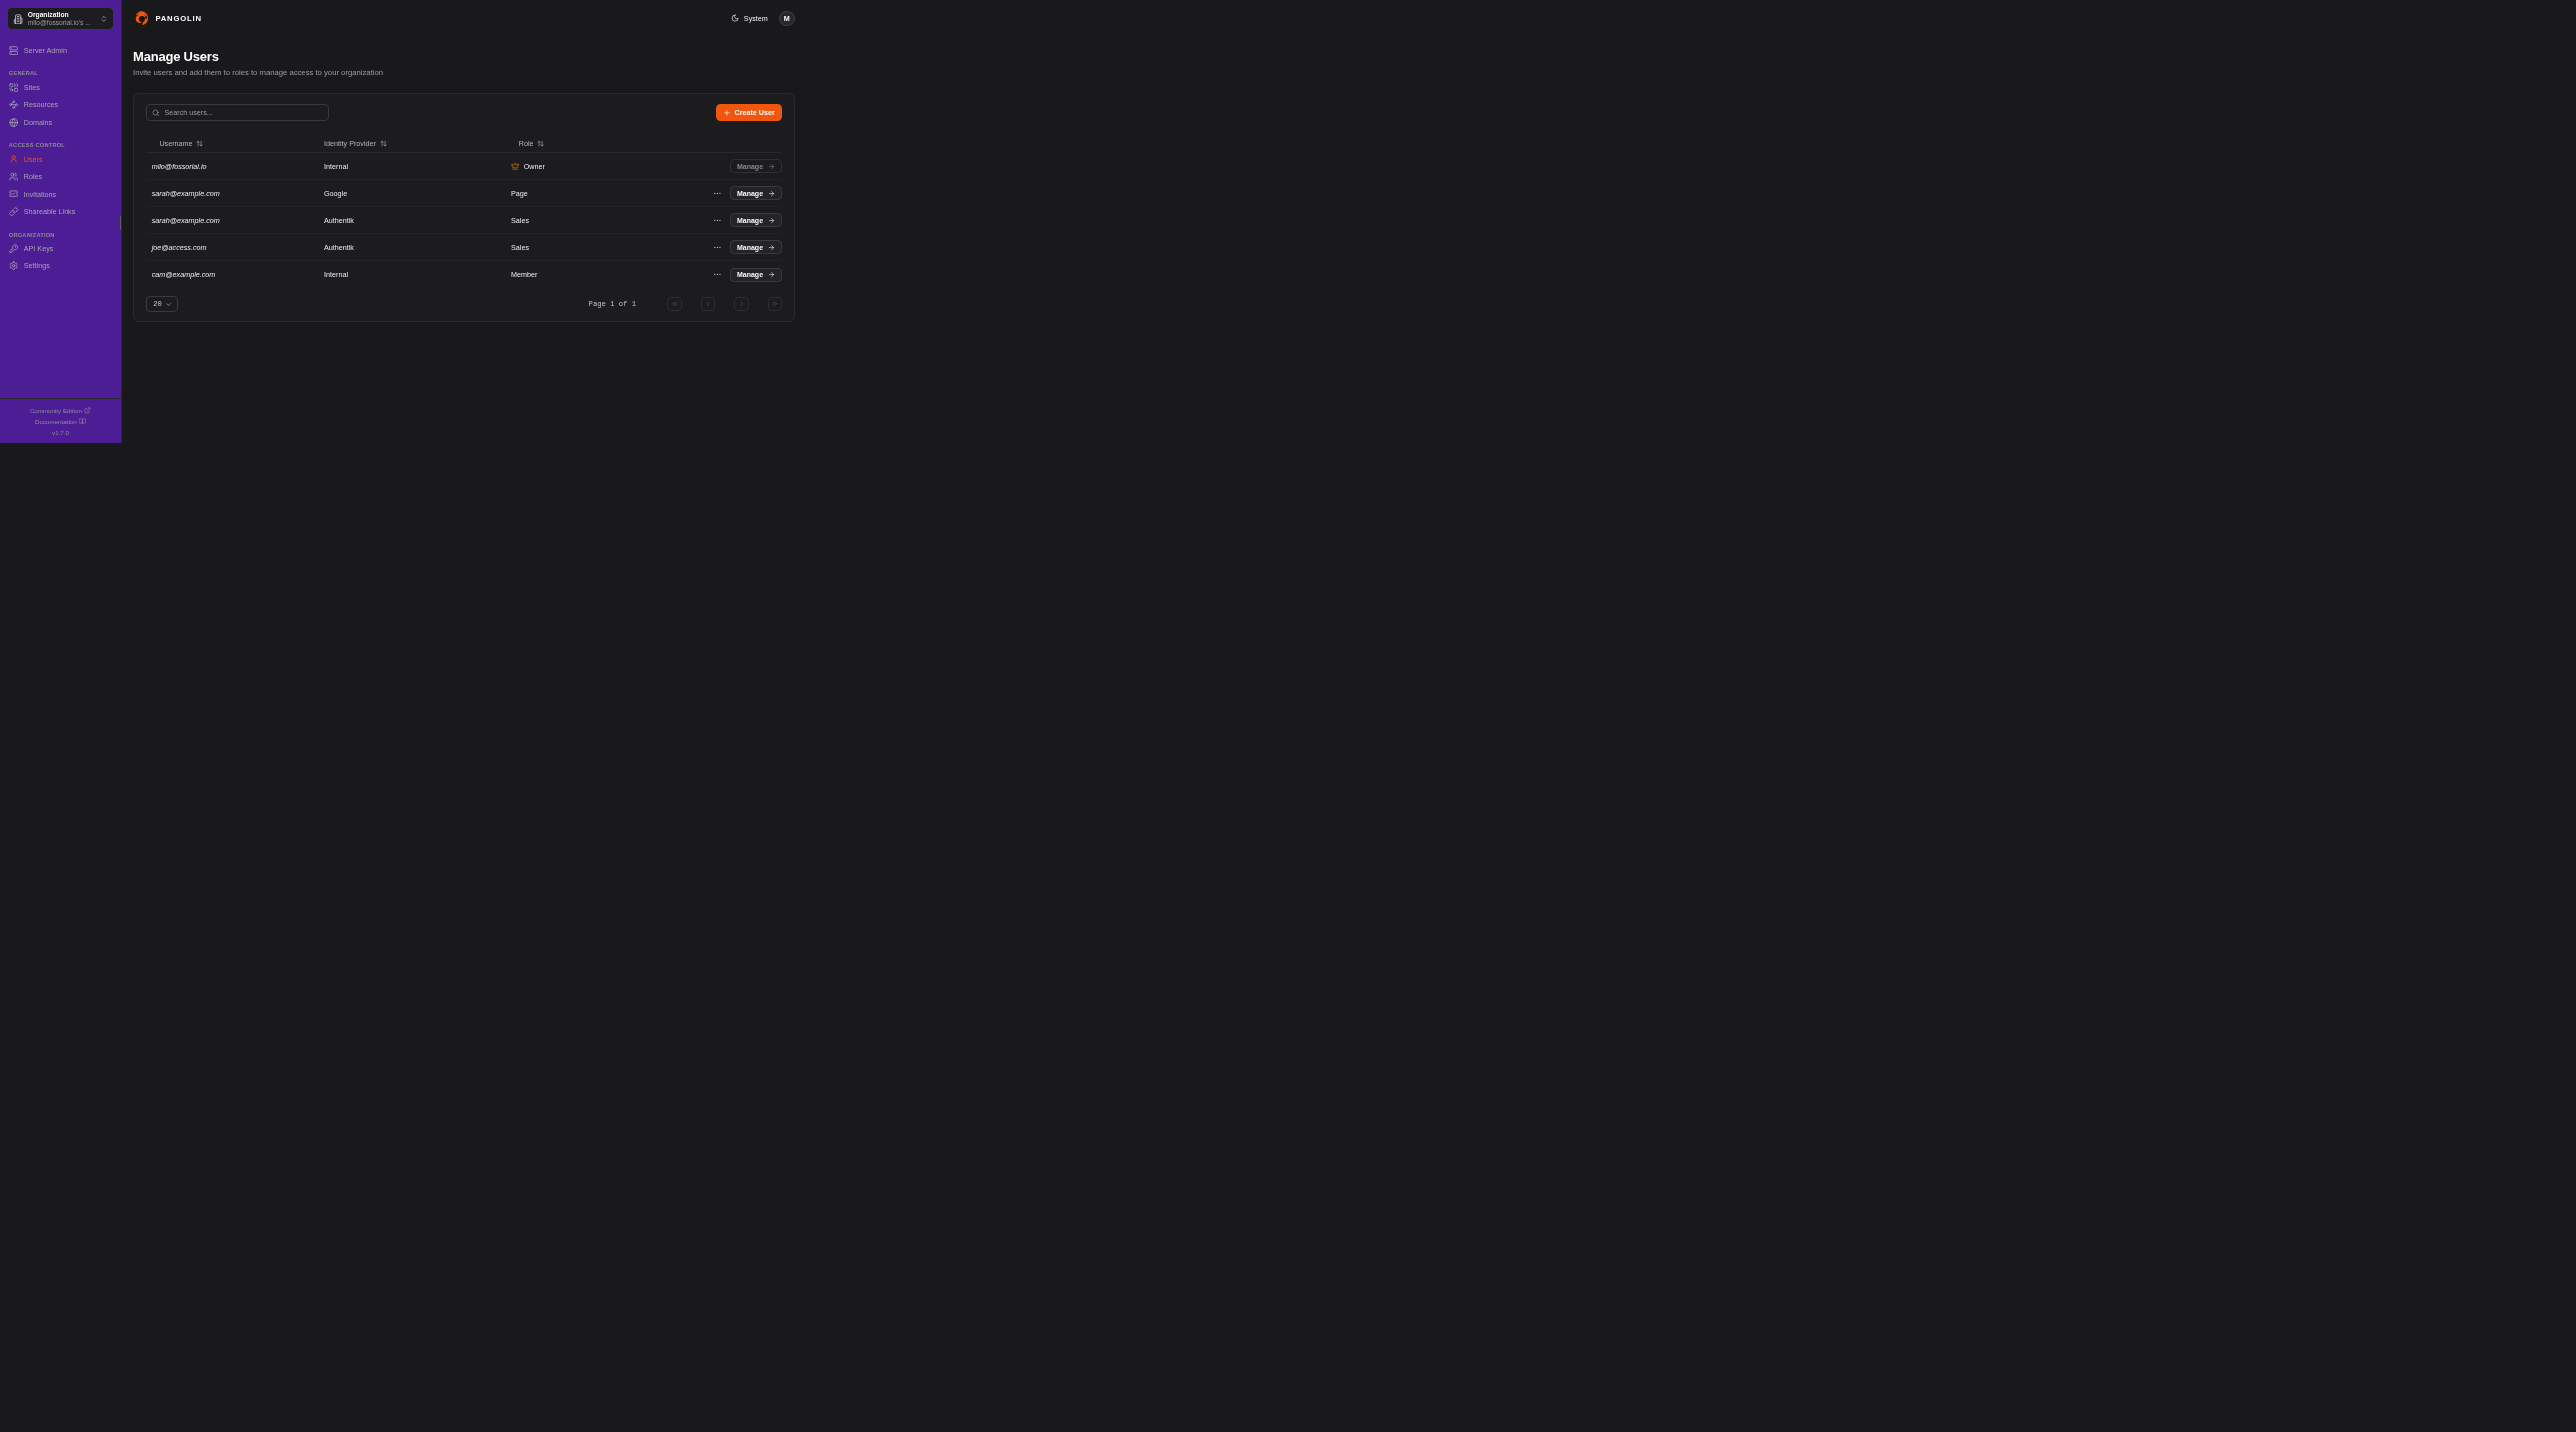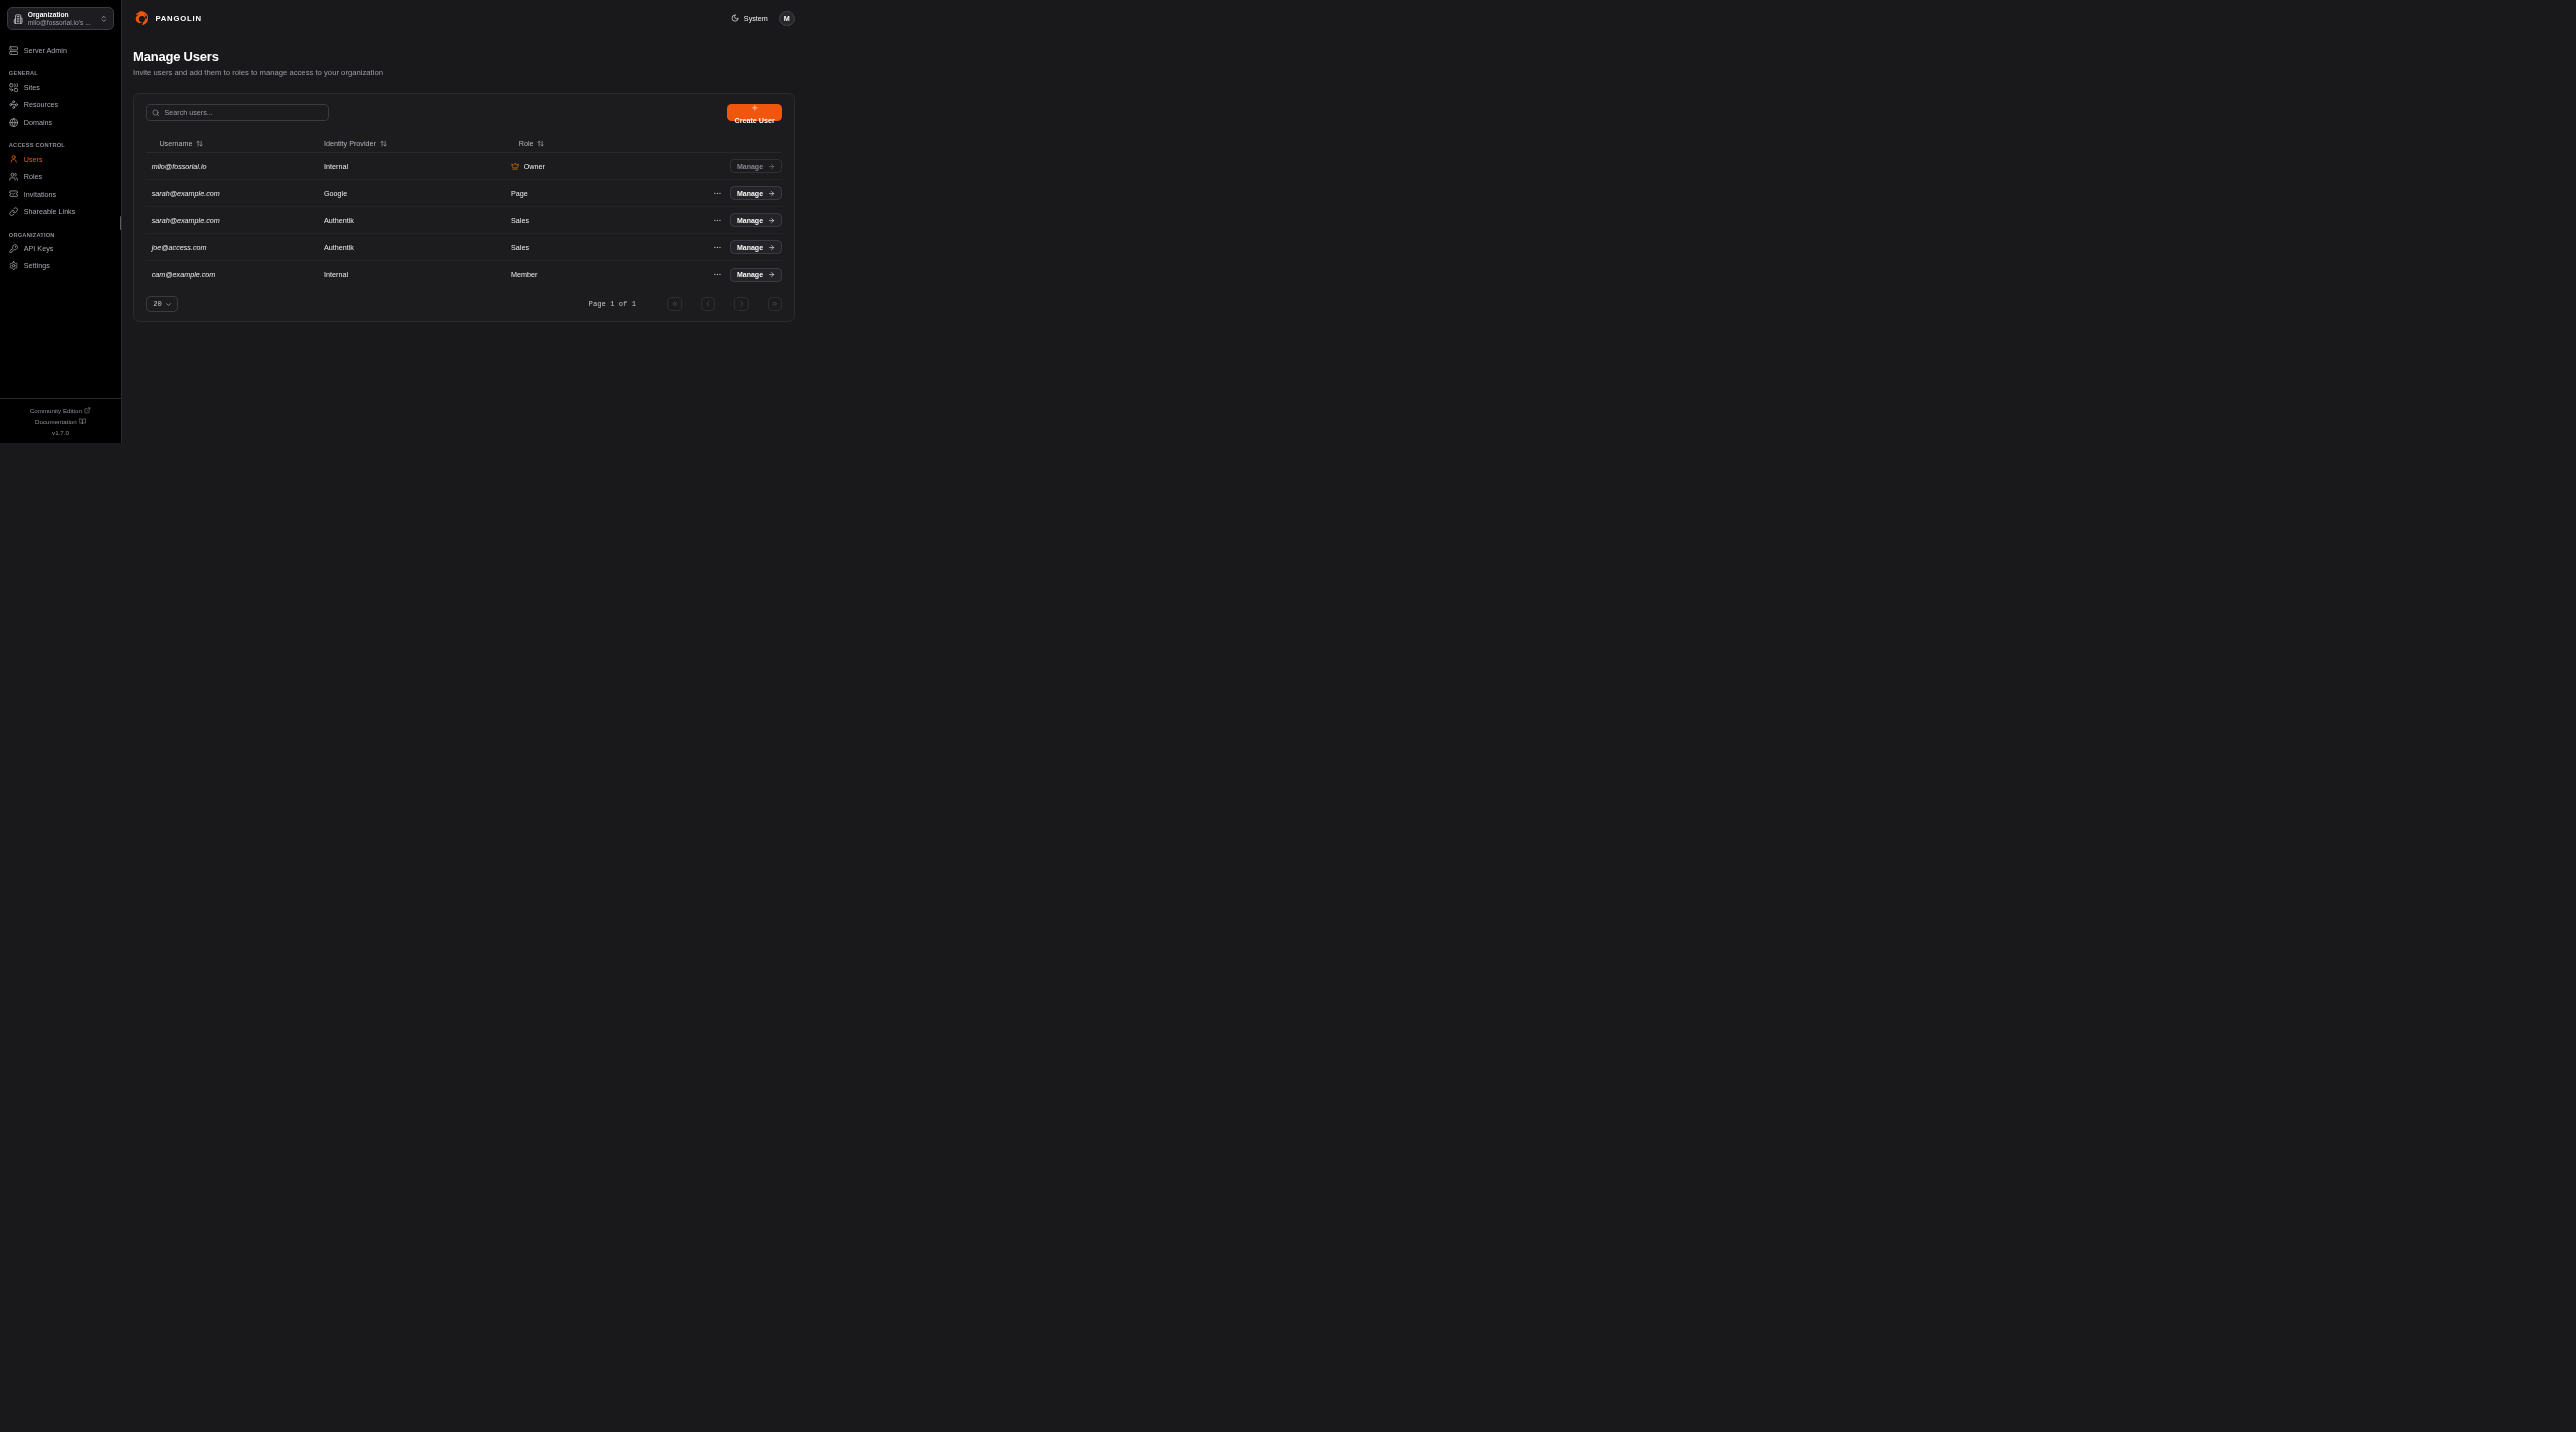--- a/index.html
+++ b/index.html
@@ -6,21 +6,21 @@
   html,body { width:807px; height:443px; }
   body {
     background:#19191c; color:#f4f4f5;
     font-family:"Liberation Sans", sans-serif;
     overflow:hidden; position:relative; font-size:7.2px;
   }
   svg { display:block; }
   .ic { stroke:currentColor; fill:none; stroke-width:2; stroke-linecap:round; stroke-linejoin:round; }
 
   
-  .sidebar { position:absolute; left:0; top:0; bottom:0; width:122px; background:#000000;
+  .sidebar { position:absolute; left:0; top:0; bottom:0; width:122px; background:#4c1d95;
              border-right:0.5px solid #29292e; display:flex; flex-direction:column; }
   .org-switcher { margin:7.2px 6.7px 2.1px 6.7px; height:23px; display:flex; align-items:center; gap:4.6px;
                   background:#1d1d21; border:0.5px solid #3a3a40; border-radius:5.2px; padding:0 5.2px;
                   cursor:pointer; color:#c6c6cc; text-align:left; }
   .org-switcher .org-texts { flex:1; min-width:0; line-height:7.7px; }
   .org-label { font-size:6.7px; font-weight:700; color:#fafafa; display:block; }
   .org-value { font-size:6.7px; color:#9b9ba4; display:block; white-space:nowrap; overflow:hidden; }
   .nav { padding:3.1px 6.7px 0 6.7px; flex:1; }
   .nav-item { height:17.5px; display:flex; align-items:center; gap:5.7px; padding:0 2.1px;
               color:#a6a6af; cursor:pointer; border-radius:4.1px; }
@@ -59,21 +59,21 @@
           padding:10.3px 12px 0 12px; }
   .card-toolbar { display:flex; align-items:center; justify-content:space-between; }
   .search-wrap { position:relative; width:183px; }
   .search-wrap .search-ic { position:absolute; left:5.7px; top:4.6px; color:#9b9ba4; }
   .search-input { width:100%; height:17px; background:transparent; border:0.5px solid #3a3a41;
                   border-radius:4.6px; color:#e8e8ea; font-size:7.2px; padding:0 5.2px 0 17.5px;
                   font-family:inherit; outline:none; }
   .search-input::placeholder { color:#9b9ba4; }
   .btn-create { height:17px; display:flex; align-items:center; gap:3.6px; background:#f0560d;
                 color:#ffffff; border:none; border-radius:4.6px; padding:0 7.2px; font-size:7.2px;
-                font-weight:600; cursor:pointer; font-family:inherit;flex-direction:column; }
+                font-weight:600; cursor:pointer; font-family:inherit; }
 
   
   .table { margin-top:13px; }
   .thead { display:flex; align-items:center; height:19px; color:#b4b6be; font-size:7.2px;
            border-bottom:0.5px solid #28282d; }
   .th { display:flex; align-items:center; gap:3.6px; cursor:pointer; }
   .th .sort { color:#b4b6be; }
   .col-user { width:178px; } .thead .col-user { padding-left:13.4px; }
   .col-idp  { width:187px; }
   .col-role { flex:1; } .thead .col-role { padding-left:7.7px; }

